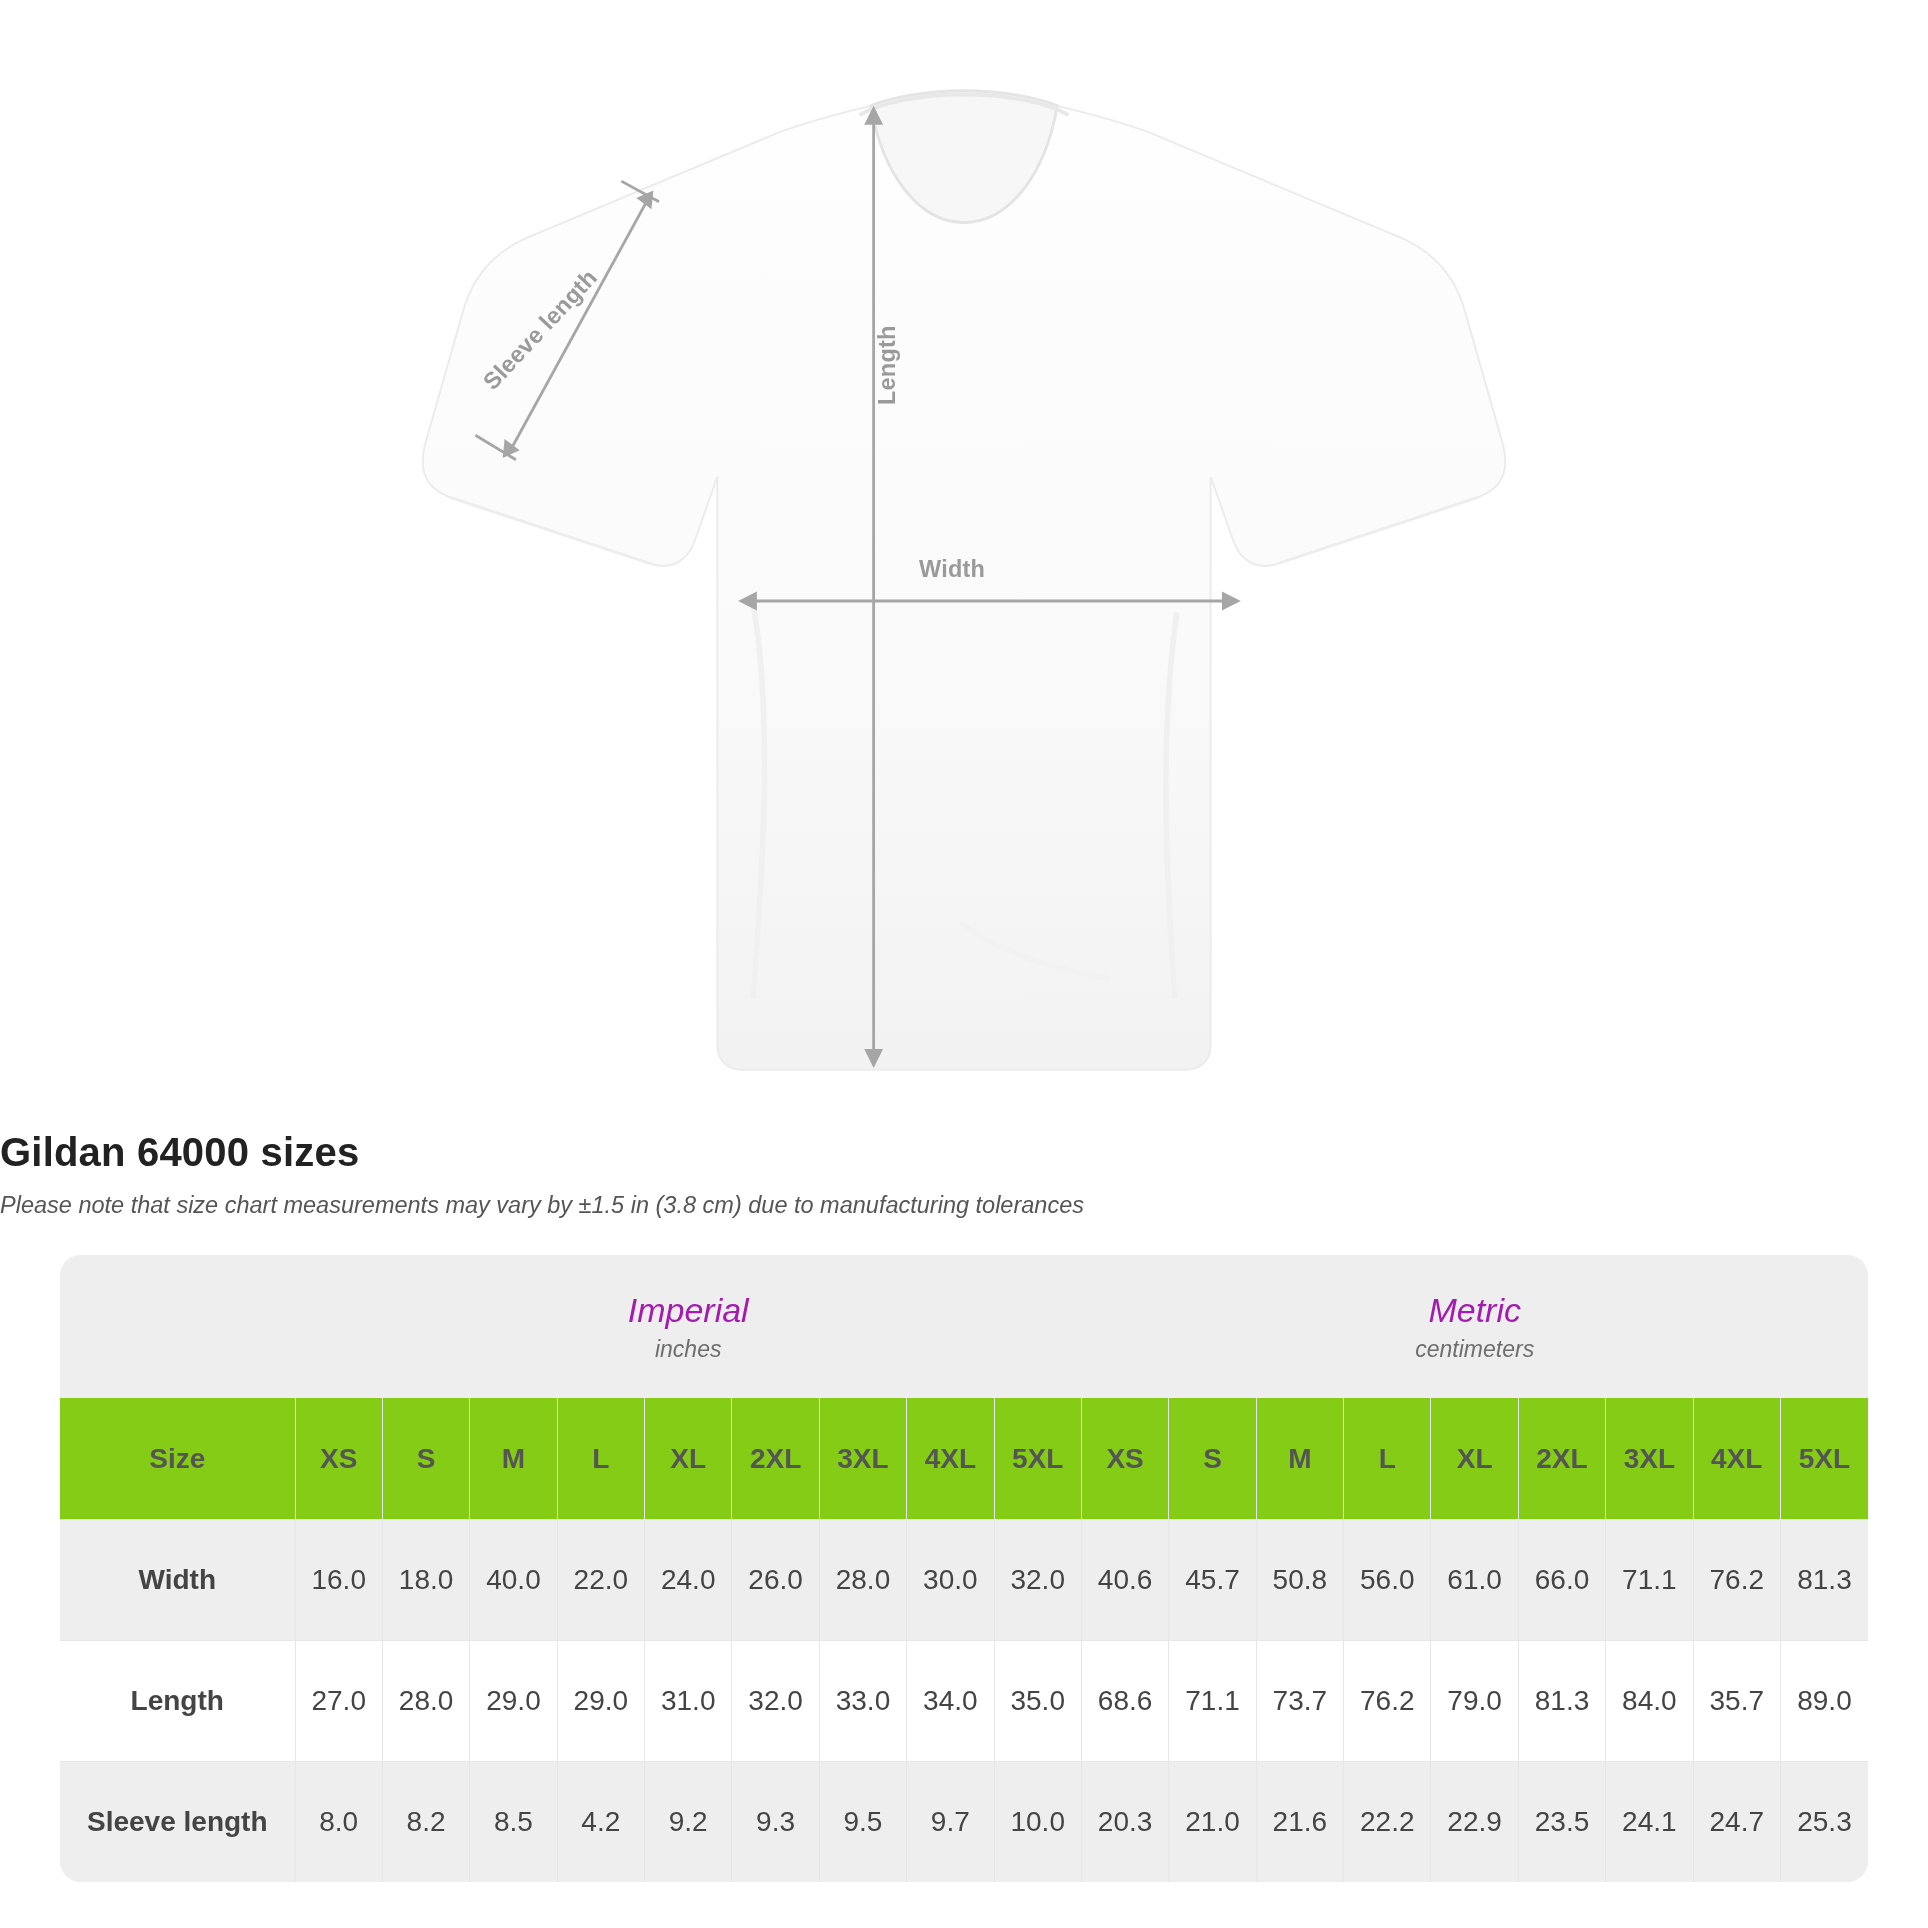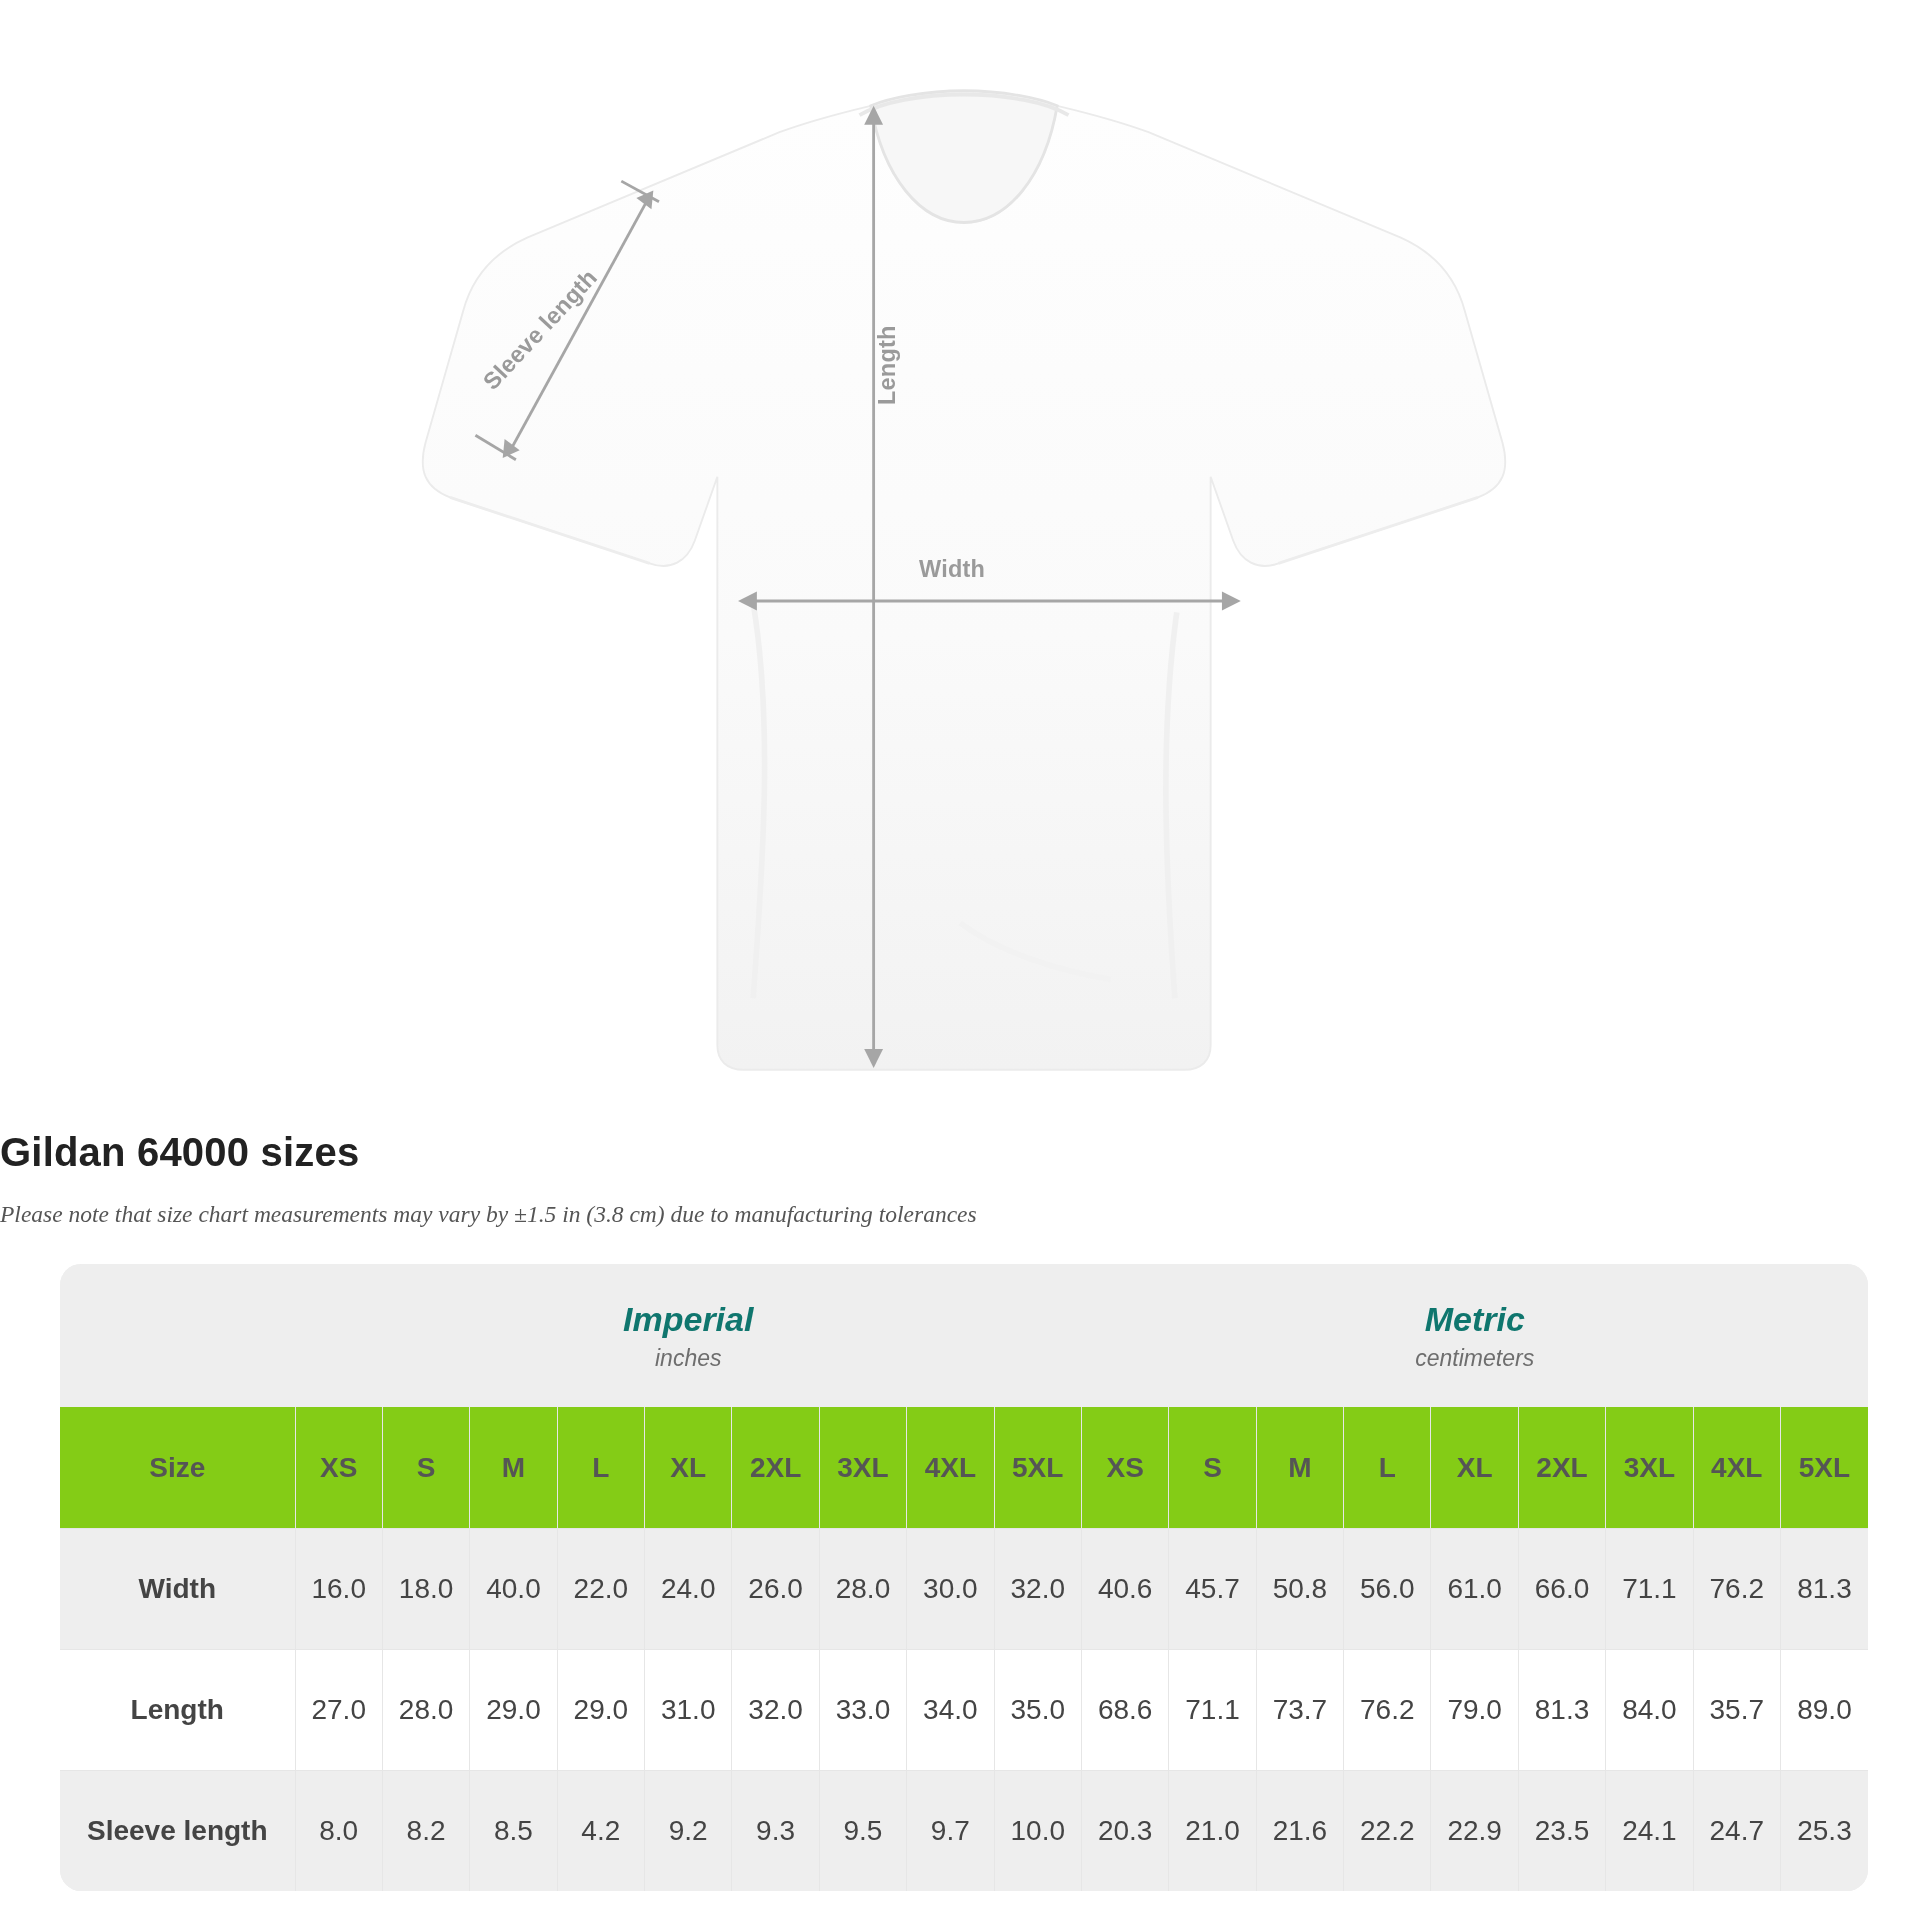--- a/index.html
+++ b/index.html
@@ -56,25 +56,24 @@
     text-align: left;
     margin-top: 9.4px;
   }
   .chart-title {
     font-size: 40px;
     font-weight: bold;
     color: #222222;
     letter-spacing: 0.2px;
   }
   .chart-note {
-    margin-top: 26px;
+    margin-top: 17px;
     font-size: 23.5px;
     font-style: italic;
     color: #555555;
-    font-family: Liberation Serif, serif;
   }
 
   
   .table-wrap {
     margin: 36px 60px 0 60px;
     width: 1808px;
     border-radius: 21px;
     overflow: hidden;
     background: #eeeeee;
   }
@@ -87,23 +86,23 @@
     border: none;
     text-align: center;
     vertical-align: middle;
   }
   .unit-head {
     height: 143px;
     background: #eeeeee;
   }
   .unit-head .unit-name {
     font-size: 34px;
-    font-weight: bold;
+    font-weight: normal;
     font-style: italic;
-    color: #0f766e;
+    color: #a21caf;
     line-height: 1.15;
   }
   .unit-head .unit-sub {
     font-size: 23px;
     font-style: italic;
     color: #6e6e6e;
     margin-top: 5.6px;
   }
   .col-label { width: 234px; }
   .col-data  { width: 87px; }

